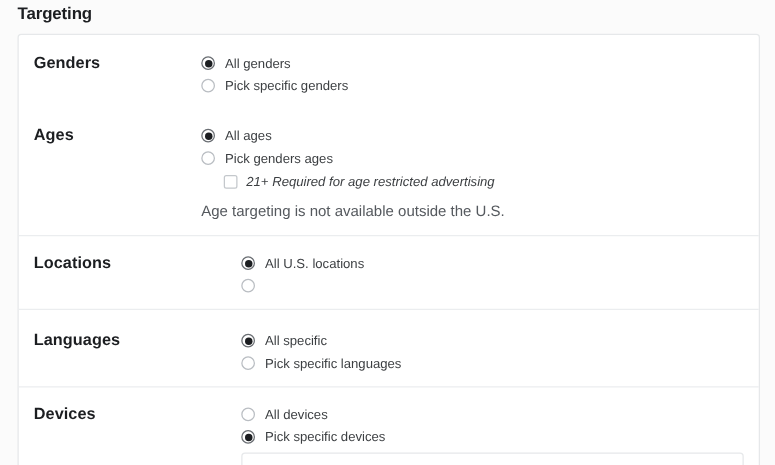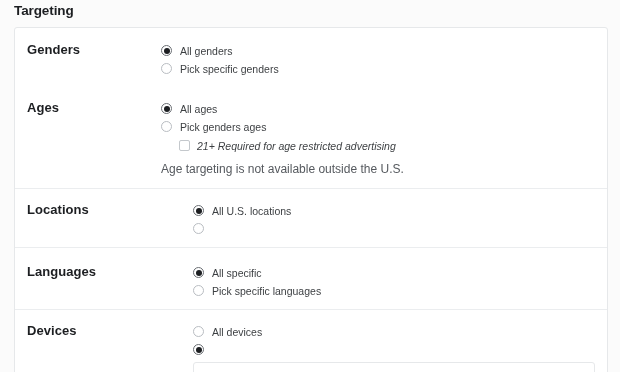--- a/index.html
+++ b/index.html
@@ -246,20 +246,21 @@
 
     <div class="section divided" style="padding-top:13px;padding-bottom:14px;">
       <div class="sec-label">Devices</div>
       <div class="sec-body">
         <div class="opt">
           <span class="radio"></span>
           <span class="opt-text">All devices</span>
         </div>
         <div class="opt">
           <span class="radio checked"></span>
+          <span class="opt-text">Pick specific devices</span>
         </div>
 
         <div class="device-panel">
           <div class="device-col">
             <div class="device-item">
               <span class="check checked"></span>
               <span class="opt-text">Android Mobile</span>
             </div>
 
           </div>

